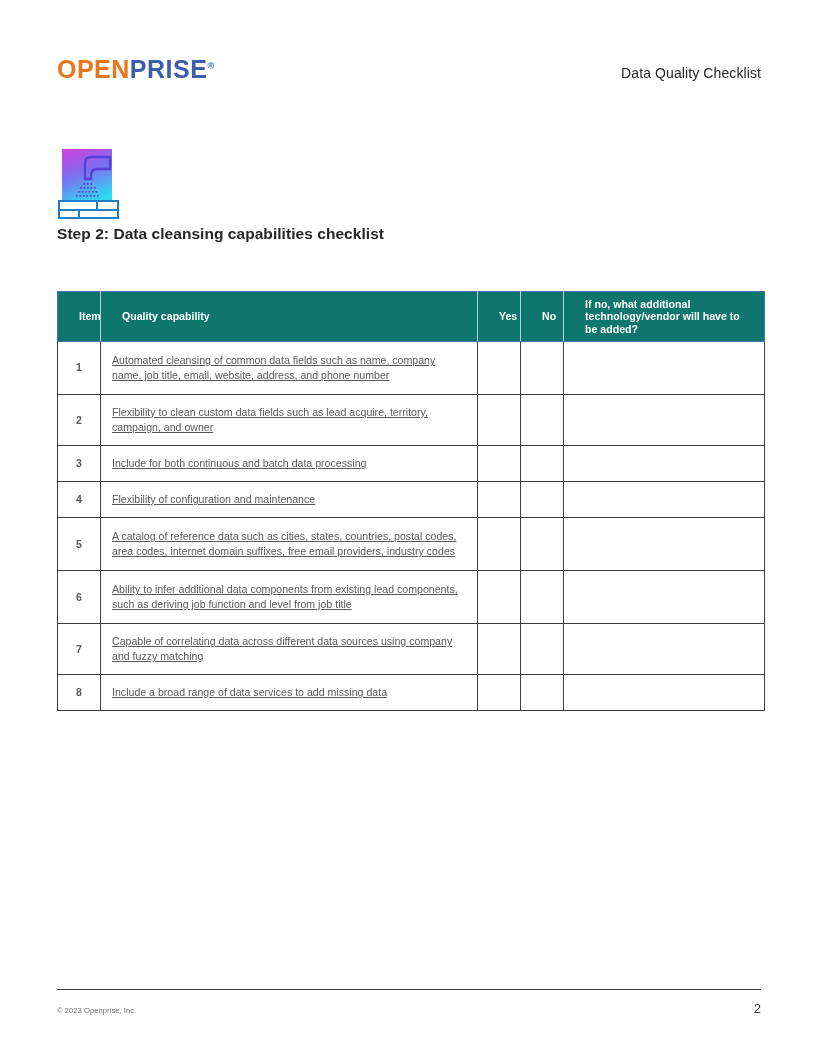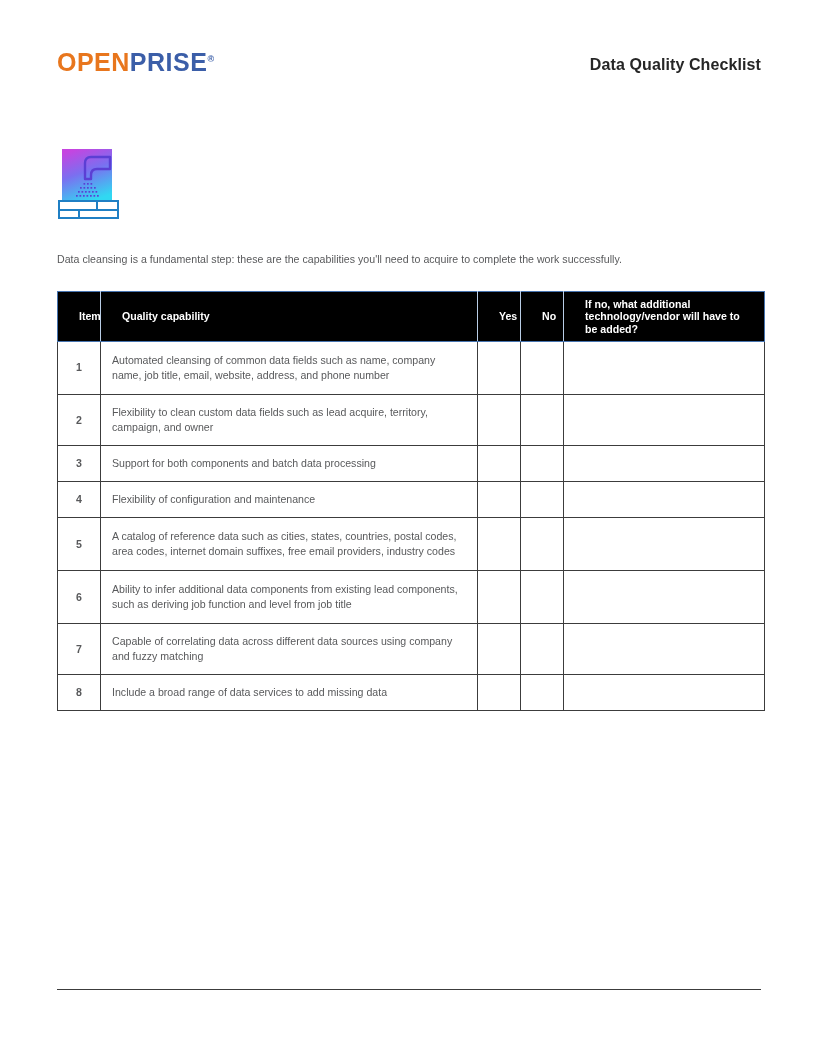--- a/index.html
+++ b/index.html
@@ -25,21 +25,21 @@
   }
 
   
   .page-header {
     position: absolute;
     top: 40px;
     left: 57px;
     right: 55px;
     height: 40px;
     display: flex;
-    align-items: center;
+    align-items: flex-end;
     justify-content: space-between;
   }
 
   .logo {
     font-size: 25px;
     font-weight: 700;
     letter-spacing: 0.5px;
     line-height: 1;
     white-space: nowrap;
     position: relative;
@@ -48,22 +48,22 @@
   .logo .open { color: #e8761d; }
   .logo .prise { color: #3b5ea8; }
   .logo .tm {
     color: #3b5ea8;
     font-size: 9px;
     vertical-align: super;
     font-weight: 700;
   }
 
   .doc-title {
-    font-size: 16px;
-    font-weight: 700;
+    font-size: 14px;
+    font-weight: 400;
     color: #262626;
     letter-spacing: 0.1px;
     line-height: 1;
     padding-top: 9px;
   }
 
   
   .step-icon {
     position: absolute;
     left: 58px;
@@ -103,21 +103,21 @@
     table-layout: fixed;
   }
 
   .checklist-table th,
   .checklist-table td {
     border: 1px solid #3c3c3c;
     vertical-align: middle;
   }
 
   .checklist-table thead th {
-    background: #000000;
+    background: #0f766e;
     color: #ffffff;
     border: 1px solid #4774b0;
     border-right-color: #b9cde6;
     font-size: 10.6px;
     font-weight: 700;
     text-align: left;
     height: 50px;
     padding: 4px 21px;
     line-height: 1.18;
   }
@@ -137,20 +137,21 @@
 
   .td-item {
     text-align: center;
     font-weight: 700;
     color: #262626;
     font-size: 11px;
   }
 
   .td-cap {
     padding: 10px 11px 10px 11px;
+    text-decoration: underline;
   }
 
   .td-blank { background: #ffffff; }
 
   .row-h3 td { height: 53px; }
   .row-h2 td { height: 41px; }
   .row-h1 td { height: 36px; }
 
   
   .footer-rule {
@@ -233,21 +234,21 @@
           <rect x="39" y="48" width="1.7" height="1.7"></rect>
       </g>
 
       <rect x="1" y="54" width="59" height="9" fill="none" stroke="#1f7fc4" stroke-width="2"></rect>
       <rect x="1" y="63" width="59" height="8" fill="none" stroke="#1f7fc4" stroke-width="2"></rect>
       <line x1="21" y1="63" x2="21" y2="71" stroke="#1f7fc4" stroke-width="2"></line>
       <line x1="39" y1="54" x2="39" y2="63" stroke="#1f7fc4" stroke-width="2"></line>
     </svg>
   </div>
 
-  <div class="step-intro">Data cleansing is a fundamental step: these are the capabilities you'll need to acquire to complete the work successfully.</div>
+  <div class="step-title">Step 2: Data cleansing capabilities checklist</div>
 
   <table class="checklist-table">
     <thead>
       <tr>
         <th class="th-item">Item</th>
         <th class="th-cap">Quality capability</th>
         <th class="th-yes">Yes</th>
         <th class="th-no">No</th>
         <th class="th-note">If no, what additional technology/vendor will have to be added?</th>
       </tr>
@@ -262,21 +263,21 @@
       </tr>
       <tr class="row-h2">
         <td class="td-item">2</td>
         <td class="td-cap">Flexibility to clean custom data fields such as lead acquire, territory, campaign, and owner</td>
         <td class="td-blank"></td>
         <td class="td-blank"></td>
         <td class="td-blank"></td>
       </tr>
       <tr class="row-h1">
         <td class="td-item">3</td>
-        <td class="td-cap">Support for both components and batch data processing</td>
+        <td class="td-cap">Include for both continuous and batch data processing</td>
         <td class="td-blank"></td>
         <td class="td-blank"></td>
         <td class="td-blank"></td>
       </tr>
       <tr class="row-h1">
         <td class="td-item">4</td>
         <td class="td-cap">Flexibility of configuration and maintenance</td>
         <td class="td-blank"></td>
         <td class="td-blank"></td>
         <td class="td-blank"></td>
@@ -306,14 +307,18 @@
         <td class="td-item">8</td>
         <td class="td-cap">Include a broad range of data services to add missing data</td>
         <td class="td-blank"></td>
         <td class="td-blank"></td>
         <td class="td-blank"></td>
       </tr>
     </tbody>
   </table>
 
   <div class="footer-rule"></div>
+  <div class="footer">
+    <div class="copyright">© 2023 Openprise, Inc.</div>
+    <div class="page-number">2</div>
+  </div>
 
 </div>
 
 </body></html>

